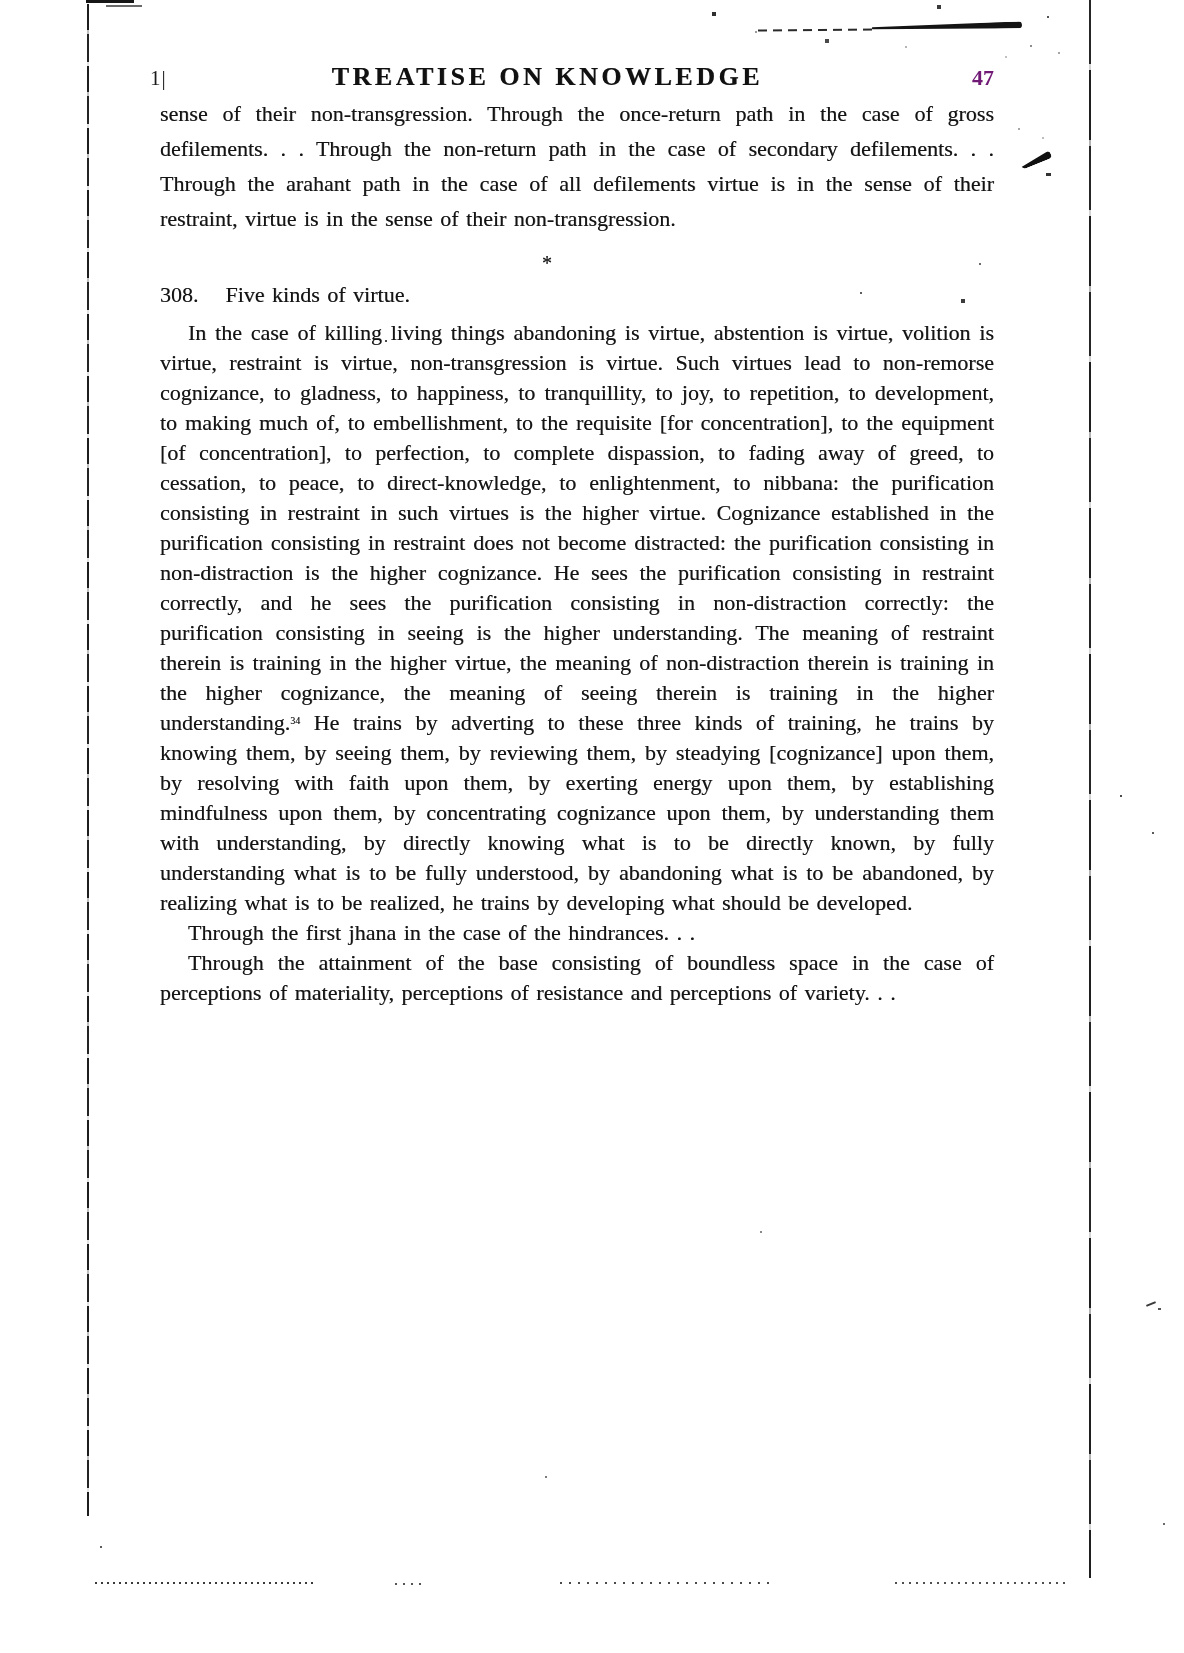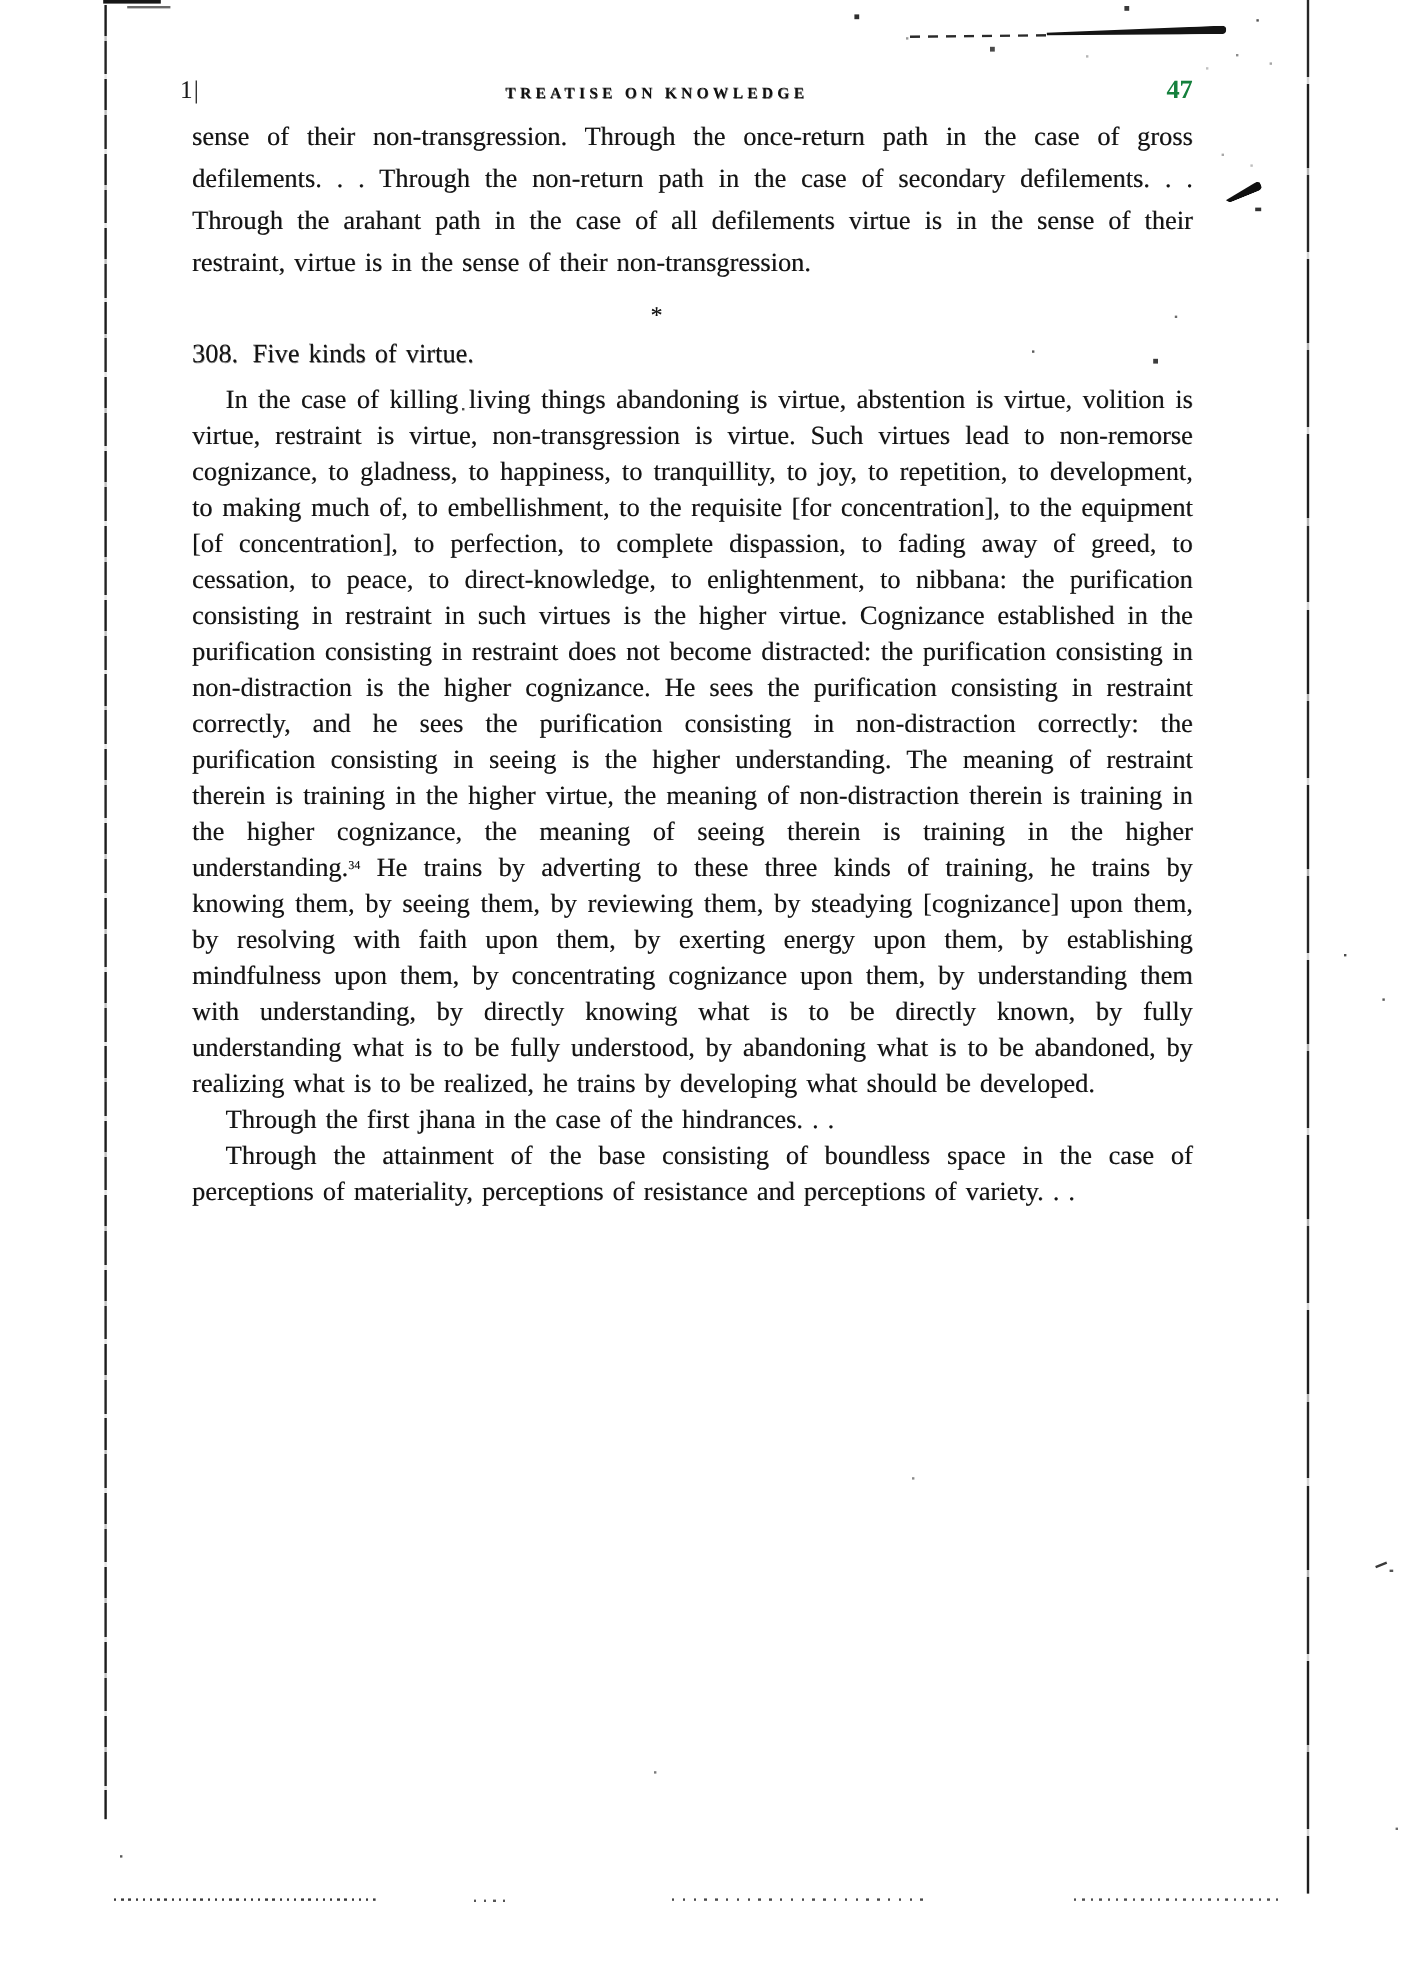--- a/index.html
+++ b/index.html
@@ -90,39 +90,39 @@
       1163px 1523px 0 0 #6a6a6a,
       100px 1546px 0 0 #5a5a5a;
   }
   
   .header{
     position:absolute;left:150px;top:62px;width:844px;
     display:flex;justify-content:space-between;align-items:baseline;
   }
   .hmark{font-size:21px;color:#1a1a1a;letter-spacing:1px;}
   .htitle{
-    font-size:13px;font-weight:bold;letter-spacing:3.5px;
+    font-size:26px;font-weight:bold;letter-spacing:3.5px;
     color:#111;position:relative;left:-22px;
     text-shadow:.4px .2px 0 rgba(0,0,0,.55);
   }
-  .hpage{font-size:22px;font-weight:bold;color:#15803d;}
+  .hpage{font-size:22px;font-weight:bold;color:#701a75;}
   
   .text{
     position:absolute;left:160px;top:96px;width:834px;
     font-size:22px;color:#141414;
     text-shadow:.35px .15px 0 rgba(0,0,0,.5);
   }
   .text p{margin:0;text-align:justify;word-spacing:2px;}
   .cont{margin-top:22px;line-height:35px;}
   .star{
     text-align:center;margin-top:10px;height:34px;line-height:34px;
     font-size:20px;position:relative;left:-30px;
   }
   .shead{margin-top:28px;line-height:30px;text-align:left !important;}
-  .shead .stitle{margin-left:12px;}
+  .shead .stitle{margin-left:27px;}
   .bodyp{line-height:30px;text-indent:28px;}
   .bodyp.first{margin-top:8px;}
   sup.fn{font-size:10px;line-height:0;vertical-align:6px;letter-spacing:0;}
 </style>
 </head>
 <body>
 
 <div class="page">
 
   <div class="corner-a"></div>

